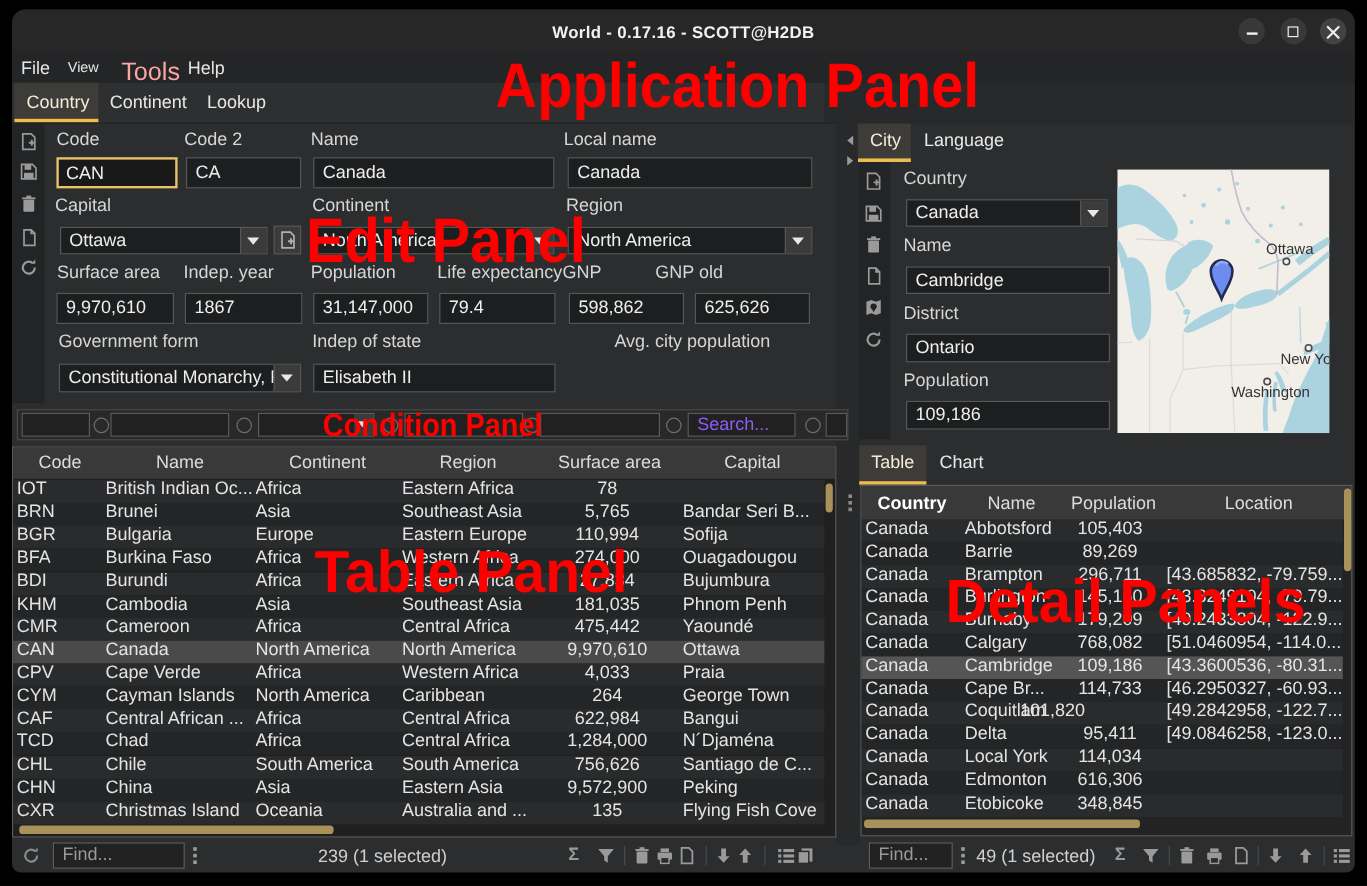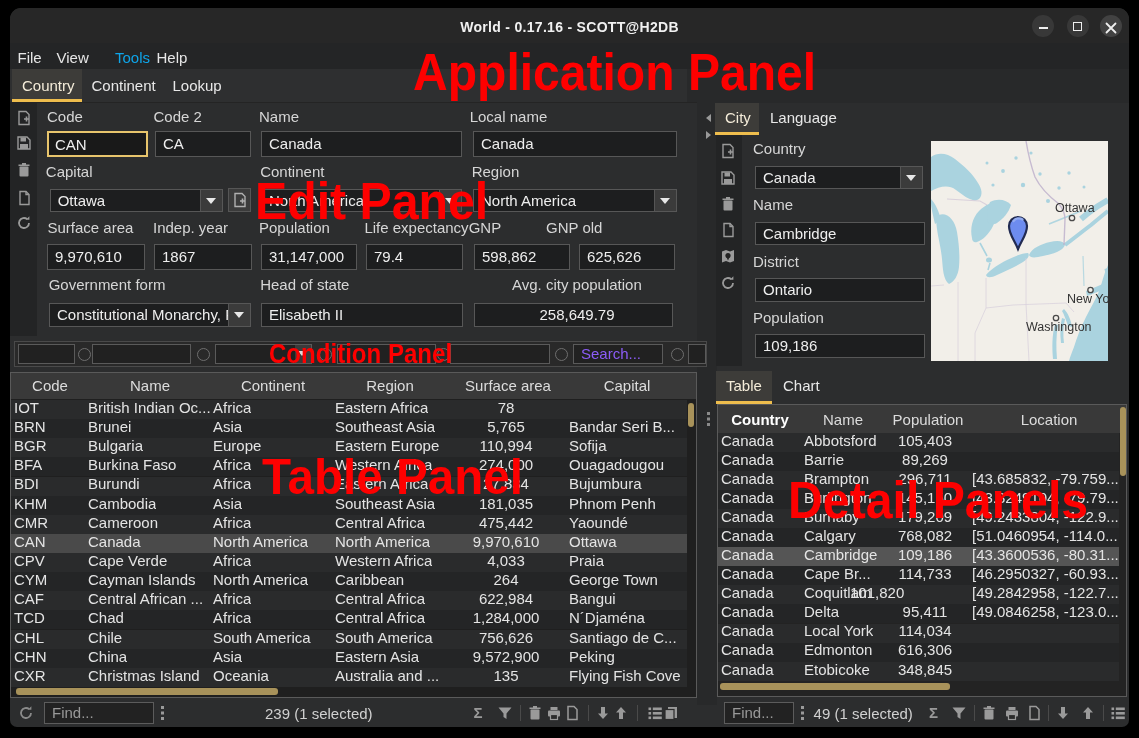--- a/index.html
+++ b/index.html
@@ -21,22 +21,22 @@
 <div class="ab" style="left:1022px;top:7px;width:22px;height:22px;border-radius:50%;background:#383838"></div>
 <div class="ab" style="left:1056.5px;top:7px;width:22px;height:22px;border-radius:50%;background:#383838"></div>
 <div class="ab" style="left:1090px;top:7px;width:22px;height:22px;border-radius:50%;background:#424242"></div>
 <div class="ab" style="left:1028.5px;top:19px;width:9px;height:2px;background:#efefef"></div>
 <div class="ab" style="left:1063px;top:13.5px;width:9px;height:9px;border:1.5px solid #efefef"></div>
 <div class="ab" style="left:1095px;top:12px;width:12px;height:12px"><svg width="12" height="12" viewBox="0 0 12 12">
         <path d="M1.5 1.5 L10.5 10.5 M10.5 1.5 L1.5 10.5" stroke="#efefef" stroke-width="1.8" stroke-linecap="round"></path>
       </svg></div>
 <div class="ab" style="left:0;top:35px;width:1119px;height:26px;background:#242526"></div>
 <div class="ab" style="left:7.5px;top:41px;font-size:15px;color:#e6e6e6">File</div>
-<div class="ab" style="left:46.5px;top:41px;font-size:15px;color:#e6e6e6">View</div>
-<div class="ab" style="left:105px;top:41px;font-size:15px;color:#0ea5e9">Tools</div>
+<div class="ab" style="left:46.5px;top:41px;font-size:12px;color:#e6e6e6">View</div>
+<div class="ab" style="left:91px;top:41px;font-size:21px;color:#fca5a5">Tools</div>
 <div class="ab" style="left:146.5px;top:41px;font-size:15px;color:#e6e6e6">Help</div>
 <div class="ab" style="left:0;top:61px;width:677px;height:33px;background:#2e2f30"></div>
 <div class="ab" style="left:677px;top:61px;width:442px;height:34px;background:#28292a"></div>
 <div class="ab" style="left:687px;top:95px;width:20px;height:602px;background:#28292a"></div>
 <div class="ab" style="left:1.5px;top:61px;width:70px;height:30px;background:#3d3c39"></div>
 <div class="ab" style="left:1.5px;top:91px;width:70px;height:3px;background:#eebd4d"></div>
 <div class="ab" style="left:12px;top:69px;font-size:15px;color:#f4ecd9">Country</div>
 <div class="ab" style="left:81.5px;top:69px;font-size:15px;color:#e8e8e8">Continent</div>
 <div class="ab" style="left:162.5px;top:69px;font-size:15px;color:#e8e8e8">Lookup</div>
 <div class="ab" style="left:0;top:94px;width:687px;height:1px;background:#242424"></div>
@@ -89,25 +89,24 @@
 <div class="lbl" style="left:354.4px;top:211px">Life expectancy</div>
 <div class="lbl" style="left:458.7px;top:211px">GNP</div>
 <div class="lbl" style="left:536px;top:211px">GNP old</div>
 <div class="inp" style="left:37px;top:236px;width:98px;height:26px;line-height:24px;"><span style="">9,970,610</span></div>
 <div class="inp" style="left:144px;top:236px;width:98px;height:26px;line-height:24px;"><span style="">1867</span></div>
 <div class="inp" style="left:251px;top:236px;width:96px;height:26px;line-height:24px;"><span style="">31,147,000</span></div>
 <div class="inp" style="left:356px;top:236px;width:97px;height:26px;line-height:24px;"><span style="">79.4</span></div>
 <div class="inp" style="left:464px;top:236px;width:96px;height:26px;line-height:24px;"><span style="">598,862</span></div>
 <div class="inp" style="left:569px;top:236px;width:96px;height:26px;line-height:24px;"><span style="">625,626</span></div>
 <div class="lbl" style="left:38.7px;top:268px">Government form</div>
-<div class="lbl" style="left:250.2px;top:268px">Head of state</div>
+<div class="lbl" style="left:250.2px;top:268px">Indep of state</div>
 <div class="lbl" style="left:502px;top:268px">Avg. city population</div>
 <div class="inp" style="left:39px;top:295px;width:202px;height:24px;line-height:22px">Constitutional Monarchy, F<div class="cmb-arr"></div></div>
 <div class="inp" style="left:251px;top:295px;width:202px;height:24px;line-height:22px;"><span style="">Elisabeth II</span></div>
-<div class="inp" style="left:464px;top:295px;width:199px;height:24px;line-height:22px;"><span style="display:block;text-align:center;width:100%">258,649.79</span></div>
 <div class="ab" style="left:4px;top:333px;width:693px;height:26px;background:#292929;border:1px solid #4a4a4a"></div>
 <div class="inp" style="left:8px;top:336px;width:57px;height:20px;line-height:18px;background:#212121;border-color:#5a5a5a"></div>
 <div class="inp" style="left:82px;top:336px;width:99px;height:20px;line-height:18px;background:#212121;border-color:#5a5a5a"></div>
 <div class="inp" style="left:205px;top:336px;width:97px;height:20px;line-height:18px;background:#212121;border-color:#5a5a5a"></div>
 <div class="ab" style="left:285px;top:337px;width:16px;height:18px;background:#3b3b3b">
       <div style="position:absolute;left:3px;top:6px;border-left:4.5px solid transparent;border-right:4.5px solid transparent;border-top:5px solid #ddd"></div>
     </div>
 <div class="inp" style="left:327px;top:336px;width:99px;height:20px;line-height:18px;background:#212121;border-color:#5a5a5a"></div>
 <div class="inp" style="left:440px;top:336px;width:100px;height:20px;line-height:18px;background:#212121;border-color:#5a5a5a"></div>
 <div class="inp" style="left:563px;top:336px;width:90px;height:20px;line-height:18px;background:#212121;border-color:#5a5a5a"><span style="color:#8b5cf6">Search...</span></div>

